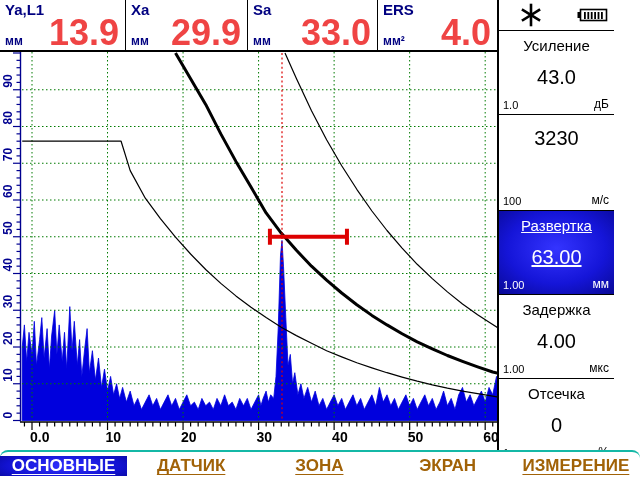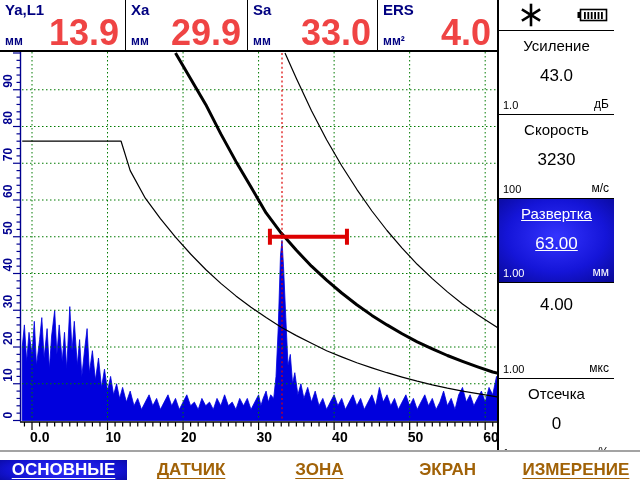--- a/index.html
+++ b/index.html
@@ -17,28 +17,28 @@
   .m-value{position:absolute;bottom:-2px;right:6px;font-size:36px;font-weight:bold;color:#ef4444;line-height:1.05;}
   
   .sidebar{position:absolute;left:497px;top:0;width:117px;height:450px;
     border-left:2px solid #000;box-sizing:border-box;background:#fff;}
   .icons-row{position:relative;height:30px;border-bottom:1px solid #000;}
   .freeze{position:absolute;left:20px;top:3px;}
   .battery{position:absolute;right:6px;top:8px;}
   .panel{position:relative;height:84px;border-bottom:1px solid #000;
     text-align:center;color:#000;box-sizing:border-box;}
   .p-label{padding-top:6px;font-size:15px;}
-  .p-value{margin-top:12px;font-size:17px;}
+  .p-value{margin-top:12px;font-size:20px;}
   .p-step{position:absolute;left:4px;bottom:3px;font-size:11px;}
   .p-unit{position:absolute;right:5px;bottom:3px;font-size:12px;margin-left:19px;}
   .panel.selected{color:#fff;
     background:radial-gradient(ellipse 95% 95% at 50% 45%,#3434ff 0%,#1515d8 45%,#000068 100%);text-decoration:underline;}
   
   .menubar{position:absolute;left:0;top:450px;width:640px;height:30px;
-    border-top:2px solid #a3a3a3;display:flex;align-items:flex-end;box-sizing:border-box;background:#fff;}
+    border-top:2px solid #14b8a6;display:flex;align-items:center;box-sizing:border-box;background:#fff;border-radius:8px;}
   .menu-item{flex:1;display:flex;align-items:center;justify-content:center;
     font-size:17px;font-weight:bold;color:#a16207;}
   .menu-item span{text-decoration:underline;text-underline-offset:3px;}
   .menu-item.no-underline span{text-decoration:none;}
   .menu-item.selected{flex:0 0 127px;color:#fff;
     background:radial-gradient(ellipse 90% 130% at 50% 50%,#3030ff 0%,#1212d0 50%,#000060 100%);}
   
   .plot{position:absolute;left:0;top:52px;width:497px;height:398px;}
 </style>
 </head>
@@ -252,32 +252,32 @@
       </svg>
     </div>
 
     <div class="panel">
       <div class="p-label">Усиление</div>
       <div class="p-value">43.0</div>
       <span class="p-step">1.0</span>
       <span class="p-unit">дБ</span>
     </div>
     <div class="panel">
-      <div class="p-label">Скорость</div>
       <div class="p-value">3230</div>
       <span class="p-step">100</span>
       <span class="p-unit">м/с</span>
     </div>
     <div class="panel selected">
       <div class="p-label">Развертка</div>
       <div class="p-value">63.00</div>
       <span class="p-step">1.00</span>
       <span class="p-unit">мм</span>
     </div>
     <div class="panel">
+      <div class="p-label">Задержка</div>
       <div class="p-value">4.00</div>
       <span class="p-step">1.00</span>
       <span class="p-unit">мкс</span>
     </div>
     <div class="panel">
       <div class="p-label">Отсечка</div>
       <div class="p-value">0</div>
       <span class="p-step">1</span>
       <span class="p-unit">%</span>
     </div>

